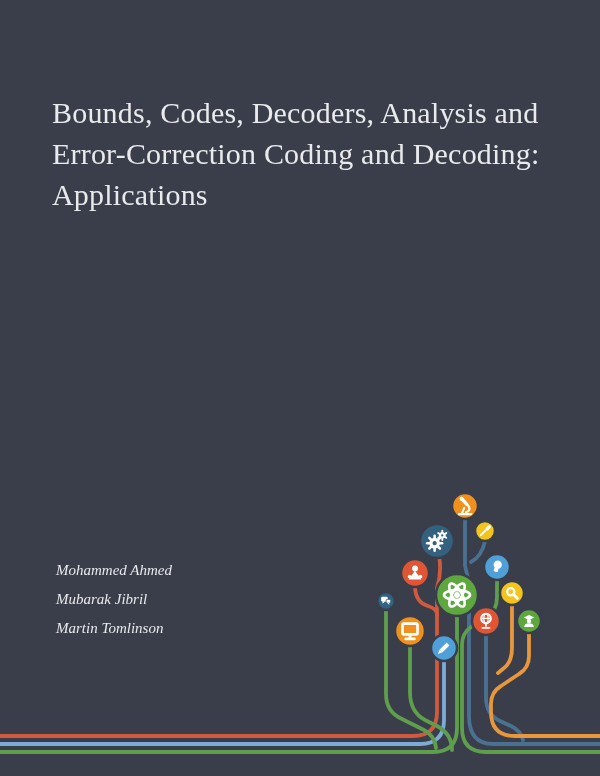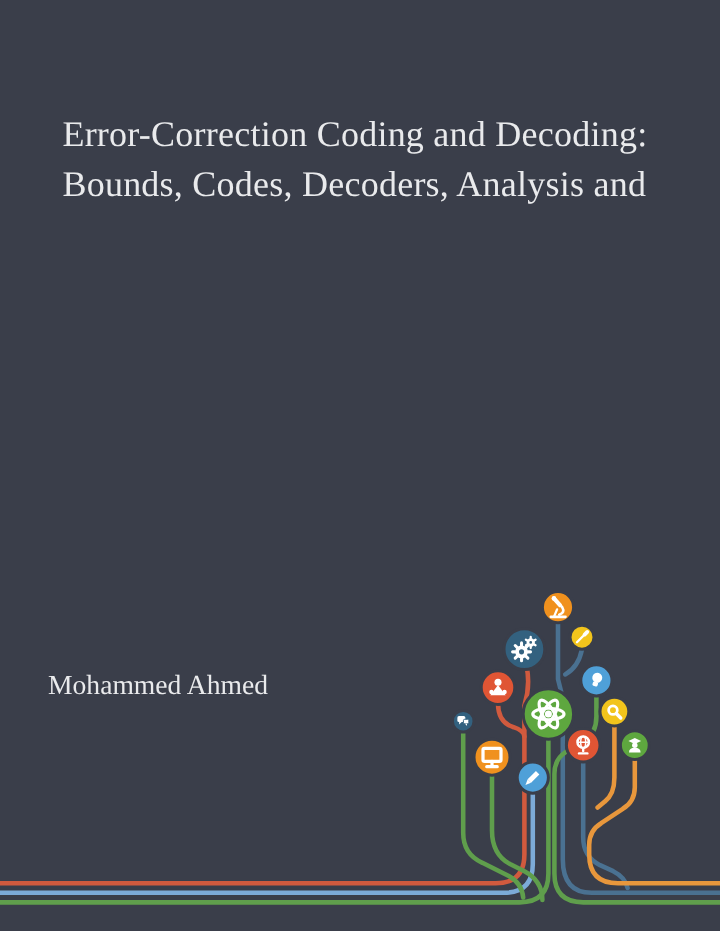--- a/index.html
+++ b/index.html
@@ -10,34 +10,35 @@
     font-family: "Liberation Serif", "DejaVu Serif", serif;
   }
   .cover { position: relative; width: 600px; height: 776px; }
   .title {
     position: absolute; left: 52px; top: 92px;
     color: var(--text, #E9EAEC);
     font-size: 30px; line-height: 41px;
     letter-spacing: 0.2px;
   }
   .authors {
-    position: absolute; left: 40px; top: 556px;
+    position: absolute; left: 56px; top: 556px;
     color: var(--text, #E9EAEC);
-    font-size: 23px; line-height: 29px;
+    font-size: 15px; line-height: 29px; font-style: italic;
   }
   svg.tree { position: absolute; left: 0; top: 0; }
 </style>
 </head>
 <body>
 
 <div class="cover">
 
   <div class="title">
+    <div>Bounds, Codes, Decoders, Analysis and</div>
     <div>Error-Correction Coding and Decoding:</div>
-    <div>Bounds, Codes, Decoders, Analysis and</div>
+    <div>Applications</div>
   </div>
 
   <svg class="tree" width="600" height="776" viewBox="0 0 600 776">
 
     <g fill="none" stroke-linecap="round" stroke-linejoin="round" stroke-width="3.8">
       <path d="M439,556 Q442,572 437,588 L437,712 Q437,736 413,736 L-2,736" stroke="#D15A3E"></path>
       <path d="M415,586 Q415,602 428,606 Q437,609 437,614" stroke="#D15A3E"></path>
       <path d="M444,660 L444,720 Q444,744 420,744 L-2,744" stroke="#7CABD8"></path>
       <path d="M457,615 L457,728 Q457,752 433,752 L-2,752" stroke="#5F9E4C"></path>
       <path d="M386,609 L386,694 Q386,712 402,719 L424,730 Q435,736 436,748" stroke="#5F9E4C"></path>
@@ -178,15 +179,17 @@
       <circle cx="444" cy="648" r="13" stroke-width="2.5" fill="#4FA0D8" stroke="#3A3E4A"></circle>
       <g transform="translate(444,648) scale(1.3)" fill="#FFFFFF">
         <path d="M3.1,-3.1 L-2.2,2.2" stroke="#FFFFFF" stroke-width="3.1" fill="none"></path>
         <path d="M-4.7,4.7 L-1.1,3.3 L-3.3,1.1 Z"></path>
       </g>
     </g>
   </svg>
 
   <div class="authors">
     <div>Mohammed Ahmed</div>
+    <div>Mubarak Jibril</div>
+    <div>Martin Tomlinson</div>
   </div>
 
 </div>
 
 </body></html>

